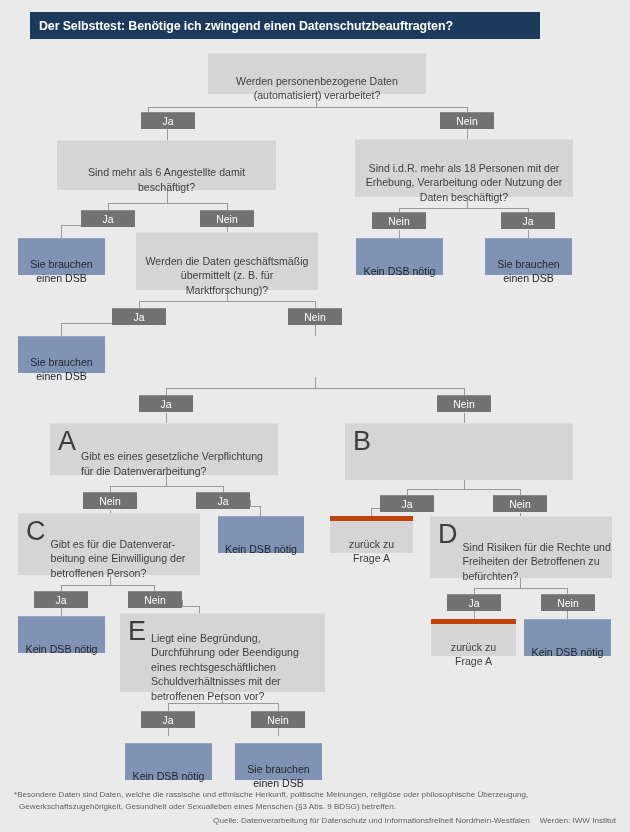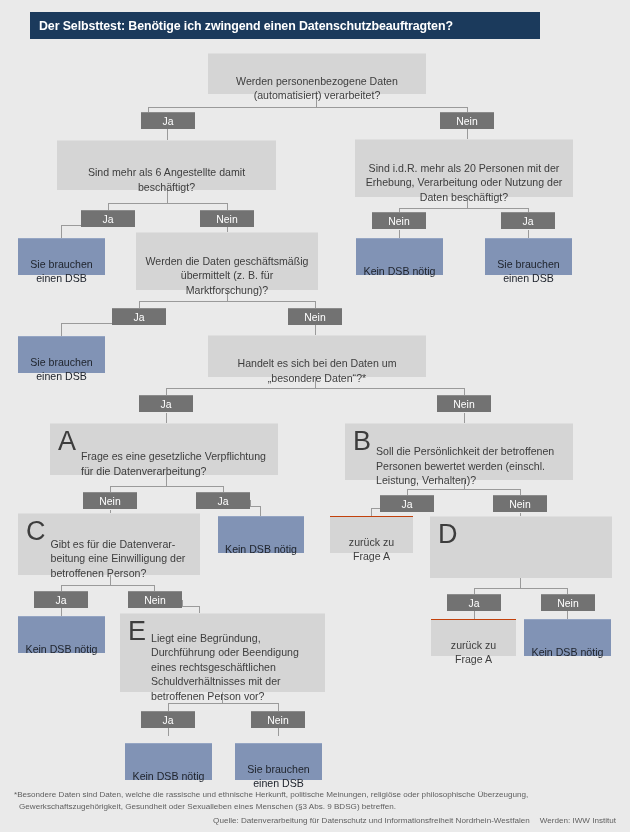--- a/index.html
+++ b/index.html
@@ -62,21 +62,21 @@
     font-size: 10.6px;
     line-height: 14.4px;
     border-top: 1px solid #95a5c3;
   }
   
   .nbox {
     background: #d5d5d5;
     color: #3d3d3d;
     font-size: 10.6px;
     line-height: 14.4px;
-    border-top: 1px solid #c2410c;
+    border-top: 5px solid #c2410c;
   }
   .qtext, .rtext, .ntext { display: block; padding: 0 6px; margin-top: 28px; }
 
   
   .qbox.lettered {
     justify-content: flex-start;
     text-align: left;
     padding-left: 8px;
   }
   .qbox.lettered .big-letter {
@@ -187,21 +187,21 @@
 
   <div class="ln lnv" style="left:112px; top:317px; height:6px;"></div>
   <div class="ln lnh" style="left:61px; top:323px; width:52px;"></div>
   <div class="ln lnv" style="left:61px; top:323px; height:13px;"></div>
   <div class="rbox" style="left:18px; top:336px; width:87px; height:37px;">
     <span class="rtext">Sie brauchen einen DSB</span>
   </div>
 
   <div class="ln lnv" style="left:467px; top:129px; height:11px;"></div>
   <div class="qbox" style="left:355px; top:139px; width:218px; height:58px;">
-    <span class="qtext">Sind i.d.R. mehr als 20 Personen mit der Erhebung, Verarbeitung oder Nutzung der Daten beschäftigt?</span>
+    <span class="qtext">Sind i.d.R. mehr als 18 Personen mit der Erhebung, Verarbeitung oder Nutzung der Daten beschäftigt?</span>
   </div>
 
   <div class="ln lnv" style="left:467px; top:197px; height:11px;"></div>
   <div class="ln lnh" style="left:399px; top:208px; width:130px;"></div>
   <div class="ln lnv" style="left:399px; top:208px; height:7px;"></div>
   <div class="ln lnv" style="left:528px; top:208px; height:7px;"></div>
 
   <div class="lbox" style="left:372px; top:212px; width:54px;">
     <span>Nein</span>
   </div>
@@ -212,40 +212,37 @@
   <div class="ln lnv" style="left:399px; top:230px; height:8px;"></div>
   <div class="rbox" style="left:356px; top:238px; width:87px; height:37px;">
     <span class="rtext">Kein DSB nötig</span>
   </div>
   <div class="ln lnv" style="left:528px; top:230px; height:8px;"></div>
   <div class="rbox" style="left:485px; top:238px; width:87px; height:37px;">
     <span class="rtext">Sie brauchen einen DSB</span>
   </div>
 
   <div class="ln lnv" style="left:315px; top:325px; height:11px;"></div>
-  <div class="qbox" style="left:208px; top:335px; width:218px; height:42px;">
-    <span class="qtext">Handelt es sich bei den Daten um „besondere Daten“?*</span>
-  </div>
 
   <div class="ln lnv" style="left:315px; top:377px; height:11px;"></div>
   <div class="ln lnh" style="left:166px; top:388px; width:298px;"></div>
   <div class="ln lnv" style="left:166px; top:388px; height:8px;"></div>
   <div class="ln lnv" style="left:464px; top:388px; height:8px;"></div>
 
   <div class="lbox" style="left:139px; top:395px; width:54px;">
     <span>Ja</span>
   </div>
   <div class="lbox" style="left:437px; top:395px; width:54px;">
     <span>Nein</span>
   </div>
 
   <div class="ln lnv" style="left:166px; top:413px; height:11px;"></div>
   <div class="qbox lettered" style="left:50px; top:423px; width:228px; height:52px;">
     <span class="big-letter">A</span>
-    <span class="qtext">Frage es eine gesetzliche Verpflichtung für die Datenverarbeitung?</span>
+    <span class="qtext">Gibt es eines gesetzliche Verpflichtung für die Datenverarbeitung?</span>
   </div>
 
   <div class="ln lnv" style="left:166px; top:475px; height:11px;"></div>
   <div class="ln lnh" style="left:110px; top:486px; width:113px;"></div>
   <div class="ln lnv" style="left:110px; top:486px; height:7px;"></div>
   <div class="ln lnv" style="left:223px; top:486px; height:7px;"></div>
 
   <div class="lbox" style="left:83px; top:492px; width:54px;">
     <span>Nein</span>
   </div>
@@ -308,21 +305,20 @@
     <span class="rtext">Kein DSB nötig</span>
   </div>
   <div class="ln lnv" style="left:278px; top:728px; height:8px;"></div>
   <div class="rbox" style="left:235px; top:743px; width:87px; height:37px;">
     <span class="rtext">Sie brauchen einen DSB</span>
   </div>
 
   <div class="ln lnv" style="left:464px; top:413px; height:11px;"></div>
   <div class="qbox lettered" style="left:345px; top:423px; width:228px; height:57px;">
     <span class="big-letter">B</span>
-    <span class="qtext">Soll die Persönlichkeit der betroffe­nen Personen bewertet werden (einschl. Leistung, Verhalten)?</span>
   </div>
 
   <div class="ln lnv" style="left:464px; top:480px; height:9px;"></div>
   <div class="ln lnh" style="left:407px; top:489px; width:114px;"></div>
   <div class="ln lnv" style="left:407px; top:489px; height:7px;"></div>
   <div class="ln lnv" style="left:520px; top:489px; height:7px;"></div>
 
   <div class="lbox" style="left:380px; top:495px; width:54px;">
     <span>Ja</span>
   </div>
@@ -333,20 +329,21 @@
   <div class="ln lnv" style="left:380px; top:503px; height:5px;"></div>
   <div class="ln lnh" style="left:371px; top:508px; width:10px;"></div>
   <div class="ln lnv" style="left:371px; top:508px; height:8px;"></div>
   <div class="nbox" style="left:330px; top:516px; width:83px; height:37px;">
     <span class="ntext">zurück zu Frage A</span>
   </div>
 
   <div class="ln lnv" style="left:520px; top:513px; height:6px;"></div>
   <div class="qbox lettered" style="left:430px; top:516px; width:182px; height:62px;">
     <span class="big-letter">D</span>
+    <span class="qtext">Sind Risiken für die Rechte und Freiheiten der Be­troffenen zu befürchten?</span>
   </div>
 
   <div class="ln lnv" style="left:520px; top:578px; height:10px;"></div>
   <div class="ln lnh" style="left:474px; top:588px; width:94px;"></div>
   <div class="ln lnv" style="left:474px; top:588px; height:7px;"></div>
   <div class="ln lnv" style="left:567px; top:588px; height:7px;"></div>
 
   <div class="lbox" style="left:447px; top:594px; width:54px;">
     <span>Ja</span>
   </div>

